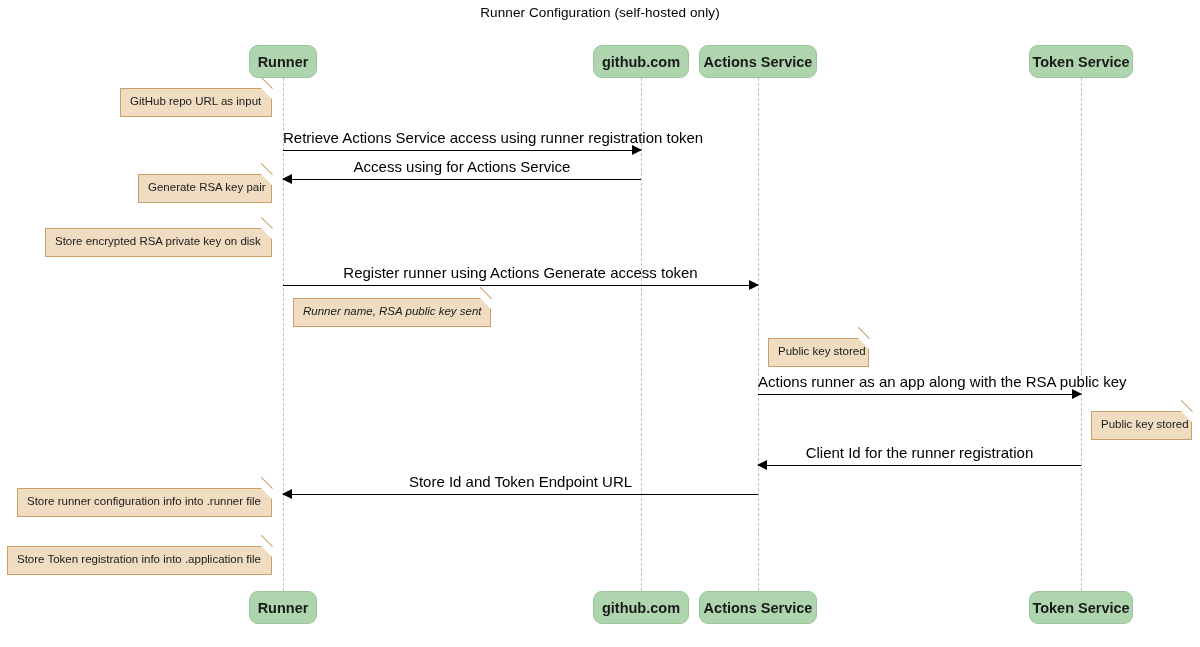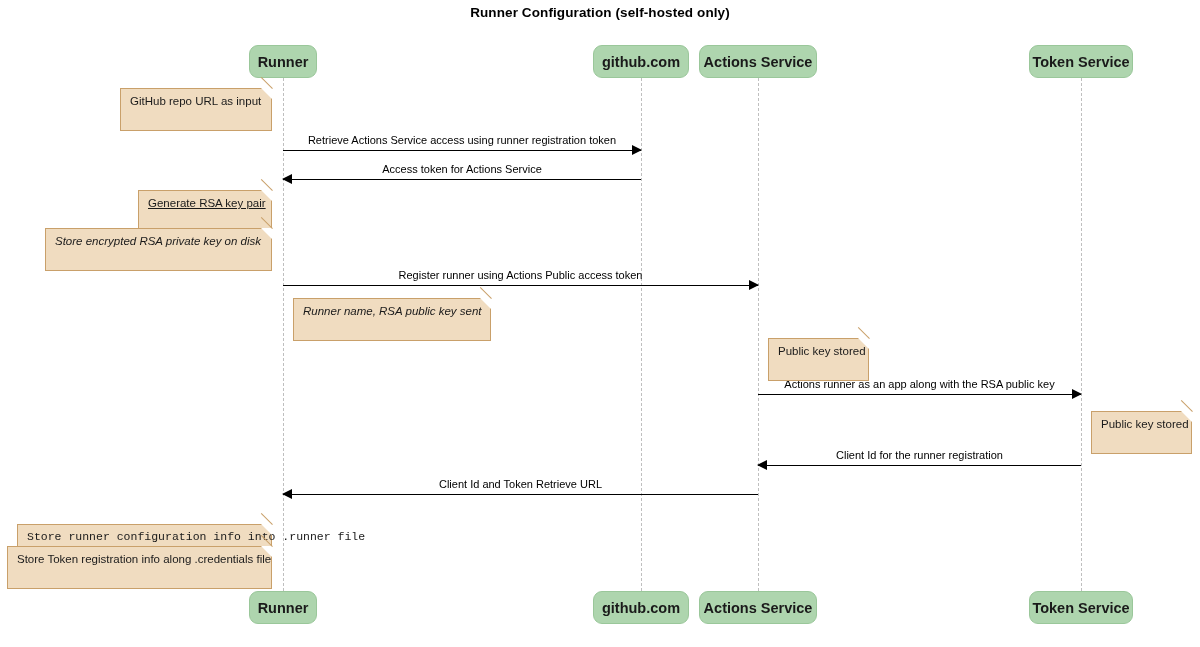--- a/index.html
+++ b/index.html
@@ -21,21 +21,21 @@
   }
 
   
   .diagram-title {
     position: absolute;
     left: 0;
     top: 5px;
     width: 1200px;
     text-align: center;
     font-size: 13.5px;
-    font-weight: bold;
+    font-weight: normal;
     letter-spacing: 0.1px;
     color: #000;
   }
 
   
   .lifeline {
     position: absolute;
     width: 0;
     border-left: 1px dashed #bfbfbf;
   }
@@ -60,21 +60,21 @@
 
   
   .note {
     position: absolute;
     box-sizing: border-box;
     background: #f0dcc0;
     border: 1px solid #c9a06a;
     font-size: 11.5px;
     color: #1a1a1a;
     white-space: nowrap;
-    padding: 6px 9px 22px 9px;
+    padding: 6px 9px 8px 9px;
     line-height: 1.1;
   }
   
   .note .fold {
     position: absolute;
     top: -1px;
     right: -1px;
     width: 0;
     height: 0;
     border-left: 11px solid transparent;
@@ -118,21 +118,21 @@
   }
   .message.dir-left .head {
     left: -1px;
     border-right: 10px solid #000;
   }
   .message .label {
     position: absolute;
     bottom: 4px;
     width: 100%;
     text-align: center;
-    font-size: 11px;
+    font-size: 15px;
     color: #000;
     white-space: nowrap;
   }
 </style>
 </head>
 <body>
 
 <div id="diagram">
 
   <div class="diagram-title">Runner Configuration (self-hosted only)</div>
@@ -173,47 +173,47 @@
     </div>
   <div id="messages">
       <div class="message dir-right" style="left: 283px; top: 150px; width: 358px;">
         <div class="line"></div>
         <div class="head"></div>
         <div class="label">Retrieve Actions Service access using runner registration token</div>
       </div>
       <div class="message dir-left" style="left: 283px; top: 179px; width: 358px;">
         <div class="line"></div>
         <div class="head"></div>
-        <div class="label">Access token for Actions Service</div>
+        <div class="label">Access using for Actions Service</div>
       </div>
       <div class="message dir-right" style="left: 283px; top: 285px; width: 475px;">
         <div class="line"></div>
         <div class="head"></div>
-        <div class="label">Register runner using Actions Public access token</div>
+        <div class="label">Register runner using Actions Generate access token</div>
       </div>
       <div class="message dir-right" style="left: 758px; top: 394px; width: 323px;">
         <div class="line"></div>
         <div class="head"></div>
         <div class="label">Actions runner as an app along with the RSA public key</div>
       </div>
       <div class="message dir-left" style="left: 758px; top: 465px; width: 323px;">
         <div class="line"></div>
         <div class="head"></div>
         <div class="label">Client Id for the runner registration</div>
       </div>
       <div class="message dir-left" style="left: 283px; top: 494px; width: 475px;">
         <div class="line"></div>
         <div class="head"></div>
-        <div class="label">Client Id and Token Retrieve URL</div>
+        <div class="label">Store Id and Token Endpoint URL</div>
       </div>
     </div>
   <div id="notes">
       <div class="note" style="left: 120px; top: 88px; width: 152px;"><span>GitHub repo URL as input</span><div class="fold"></div><div class="fold-edge"></div></div>
-      <div class="note" style="left: 138px; top: 190px; width: 134px; text-decoration: underline;"><span>Generate RSA key pair</span><div class="fold"></div><div class="fold-edge"></div></div>
-      <div class="note" style="left: 45px; top: 228px; width: 227px; font-style: italic;"><span>Store encrypted RSA private key on disk</span><div class="fold"></div><div class="fold-edge"></div></div>
+      <div class="note" style="left: 138px; top: 174px; width: 134px;"><span>Generate RSA key pair</span><div class="fold"></div><div class="fold-edge"></div></div>
+      <div class="note" style="left: 45px; top: 228px; width: 227px;"><span>Store encrypted RSA private key on disk</span><div class="fold"></div><div class="fold-edge"></div></div>
       <div class="note" style="left: 293px; top: 298px; width: 198px; font-style: italic;"><span>Runner name, RSA public key sent</span><div class="fold"></div><div class="fold-edge"></div></div>
       <div class="note" style="left: 768px; top: 338px; width: 101px;"><span>Public key stored</span><div class="fold"></div><div class="fold-edge"></div></div>
       <div class="note" style="left: 1091px; top: 411px; width: 101px;"><span>Public key stored</span><div class="fold"></div><div class="fold-edge"></div></div>
-      <div class="note" style="left: 17px; top: 524px; width: 255px; font-family: Liberation Mono, monospace;"><span>Store runner configuration info into .runner file</span><div class="fold"></div><div class="fold-edge"></div></div>
-      <div class="note" style="left: 7px; top: 546px; width: 265px;"><span>Store Token registration info along .credentials file</span><div class="fold"></div><div class="fold-edge"></div></div>
+      <div class="note" style="left: 17px; top: 488px; width: 255px;"><span>Store runner configuration info into .runner file</span><div class="fold"></div><div class="fold-edge"></div></div>
+      <div class="note" style="left: 7px; top: 546px; width: 265px;"><span>Store Token registration info into .application file</span><div class="fold"></div><div class="fold-edge"></div></div>
     </div>
 
 </div>
 
 </body></html>

